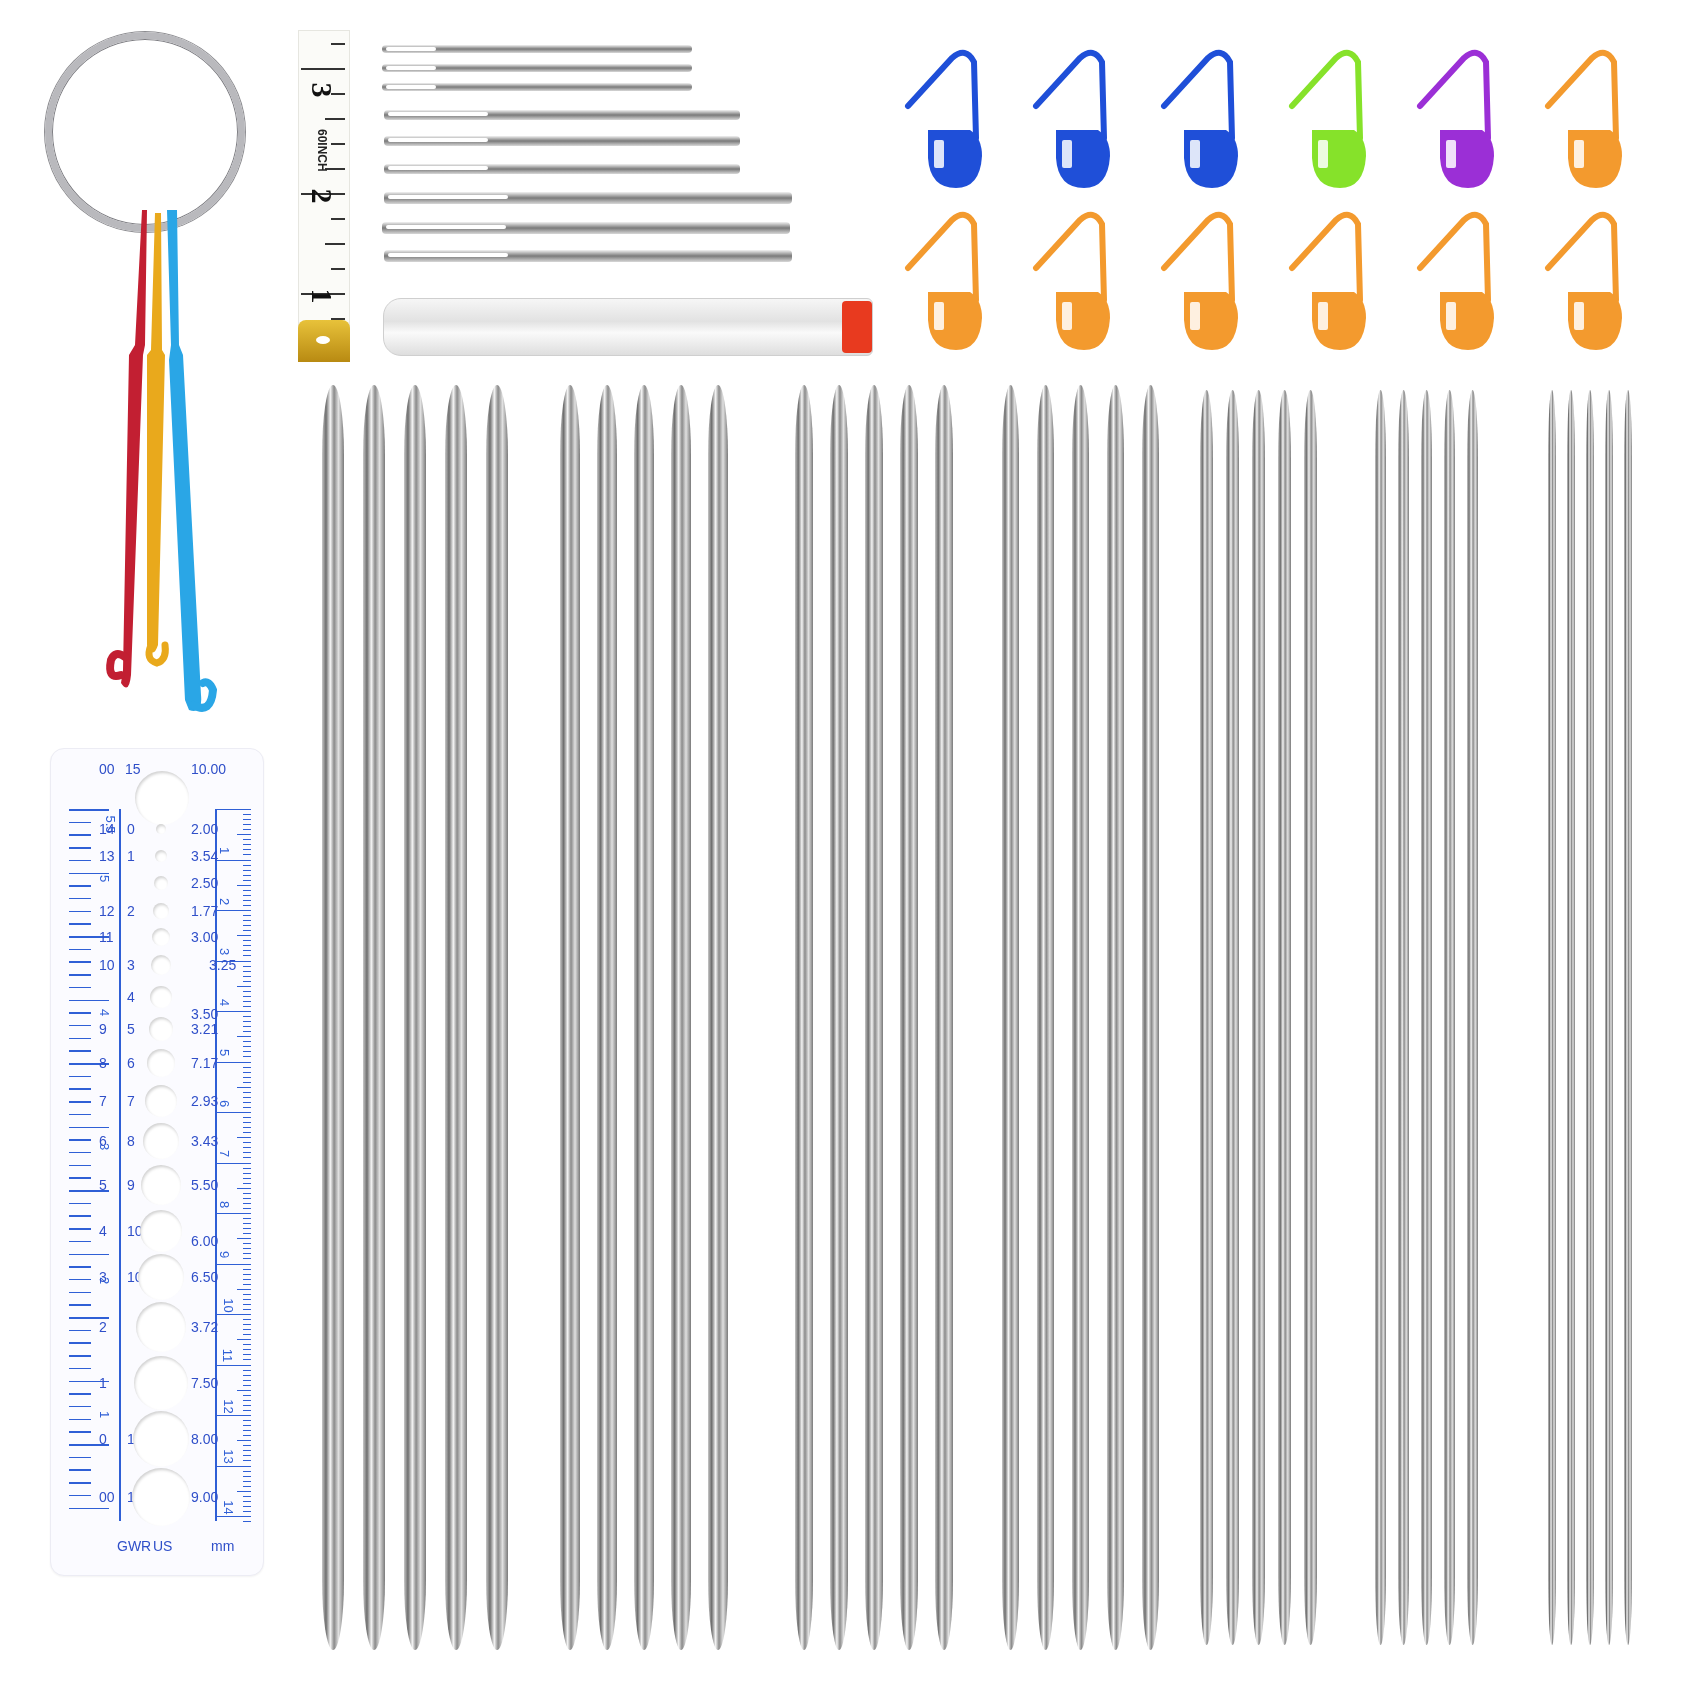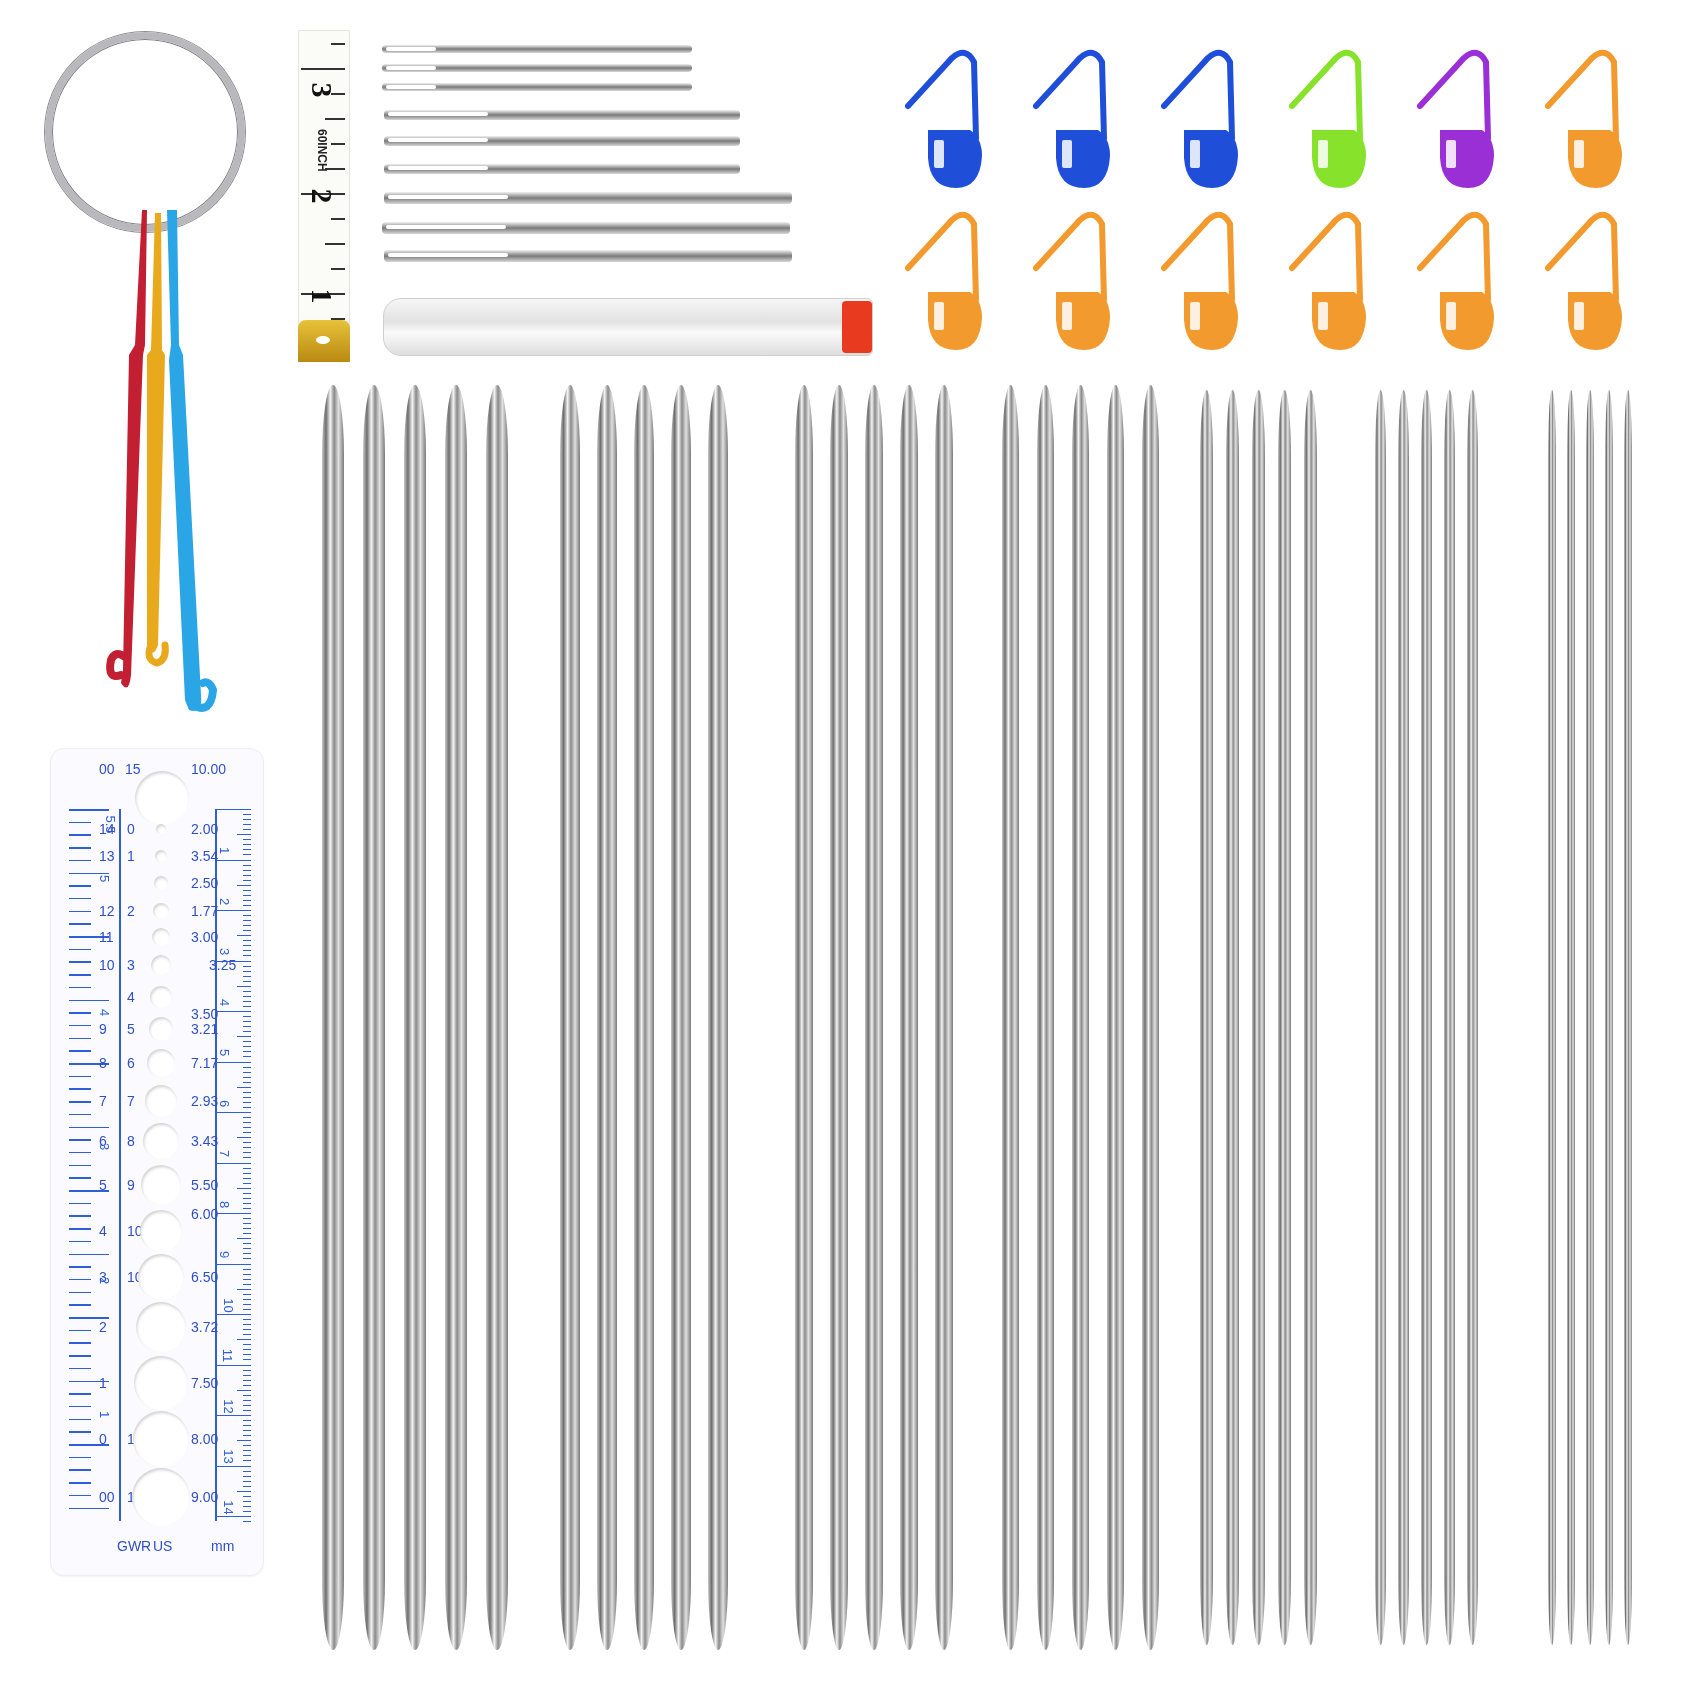--- a/index.html
+++ b/index.html
@@ -457,21 +457,21 @@
     <span class="lbl" style="left: 48px; top: 385px;">6</span>
     <span class="lbl" style="left: 76px; top: 385px;">8</span>
     <span class="lbl" style="left: 140px; top: 385px;">3.43</span>
     <div class="hole" style="width: 36px; height: 36px; left: 92px; top: 374px;"></div>
     <span class="lbl" style="left: 48px; top: 429px;">5</span>
     <span class="lbl" style="left: 76px; top: 429px;">9</span>
     <span class="lbl" style="left: 140px; top: 429px;">5.50</span>
     <div class="hole" style="width: 40px; height: 40px; left: 90px; top: 416px;"></div>
     <span class="lbl" style="left: 48px; top: 475px;">4</span>
     <span class="lbl" style="left: 76px; top: 475px;">10</span>
-    <span class="lbl" style="left: 140px; top: 458px;">6.00</span>
+    <span class="lbl" style="left: 140px; top: 485px;">6.00</span>
     <div class="hole" style="width: 42px; height: 42px; left: 89px; top: 461px;"></div>
     <span class="lbl" style="left: 48px; top: 521px;">3</span>
     <span class="lbl" style="left: 76px; top: 521px;">10½</span>
     <span class="lbl" style="left: 140px; top: 521px;">6.50</span>
     <div class="hole" style="width: 46px; height: 46px; left: 87px; top: 505px;"></div>
     <span class="lbl" style="left: 48px; top: 571px;">2</span>
     <span class="lbl" style="left: 140px; top: 571px;">3.72</span>
     <div class="hole" style="width: 50px; height: 50px; left: 85px; top: 553px;"></div>
     <span class="lbl" style="left: 48px; top: 627px;">1</span>
     <span class="lbl" style="left: 140px; top: 627px;">7.50</span>

